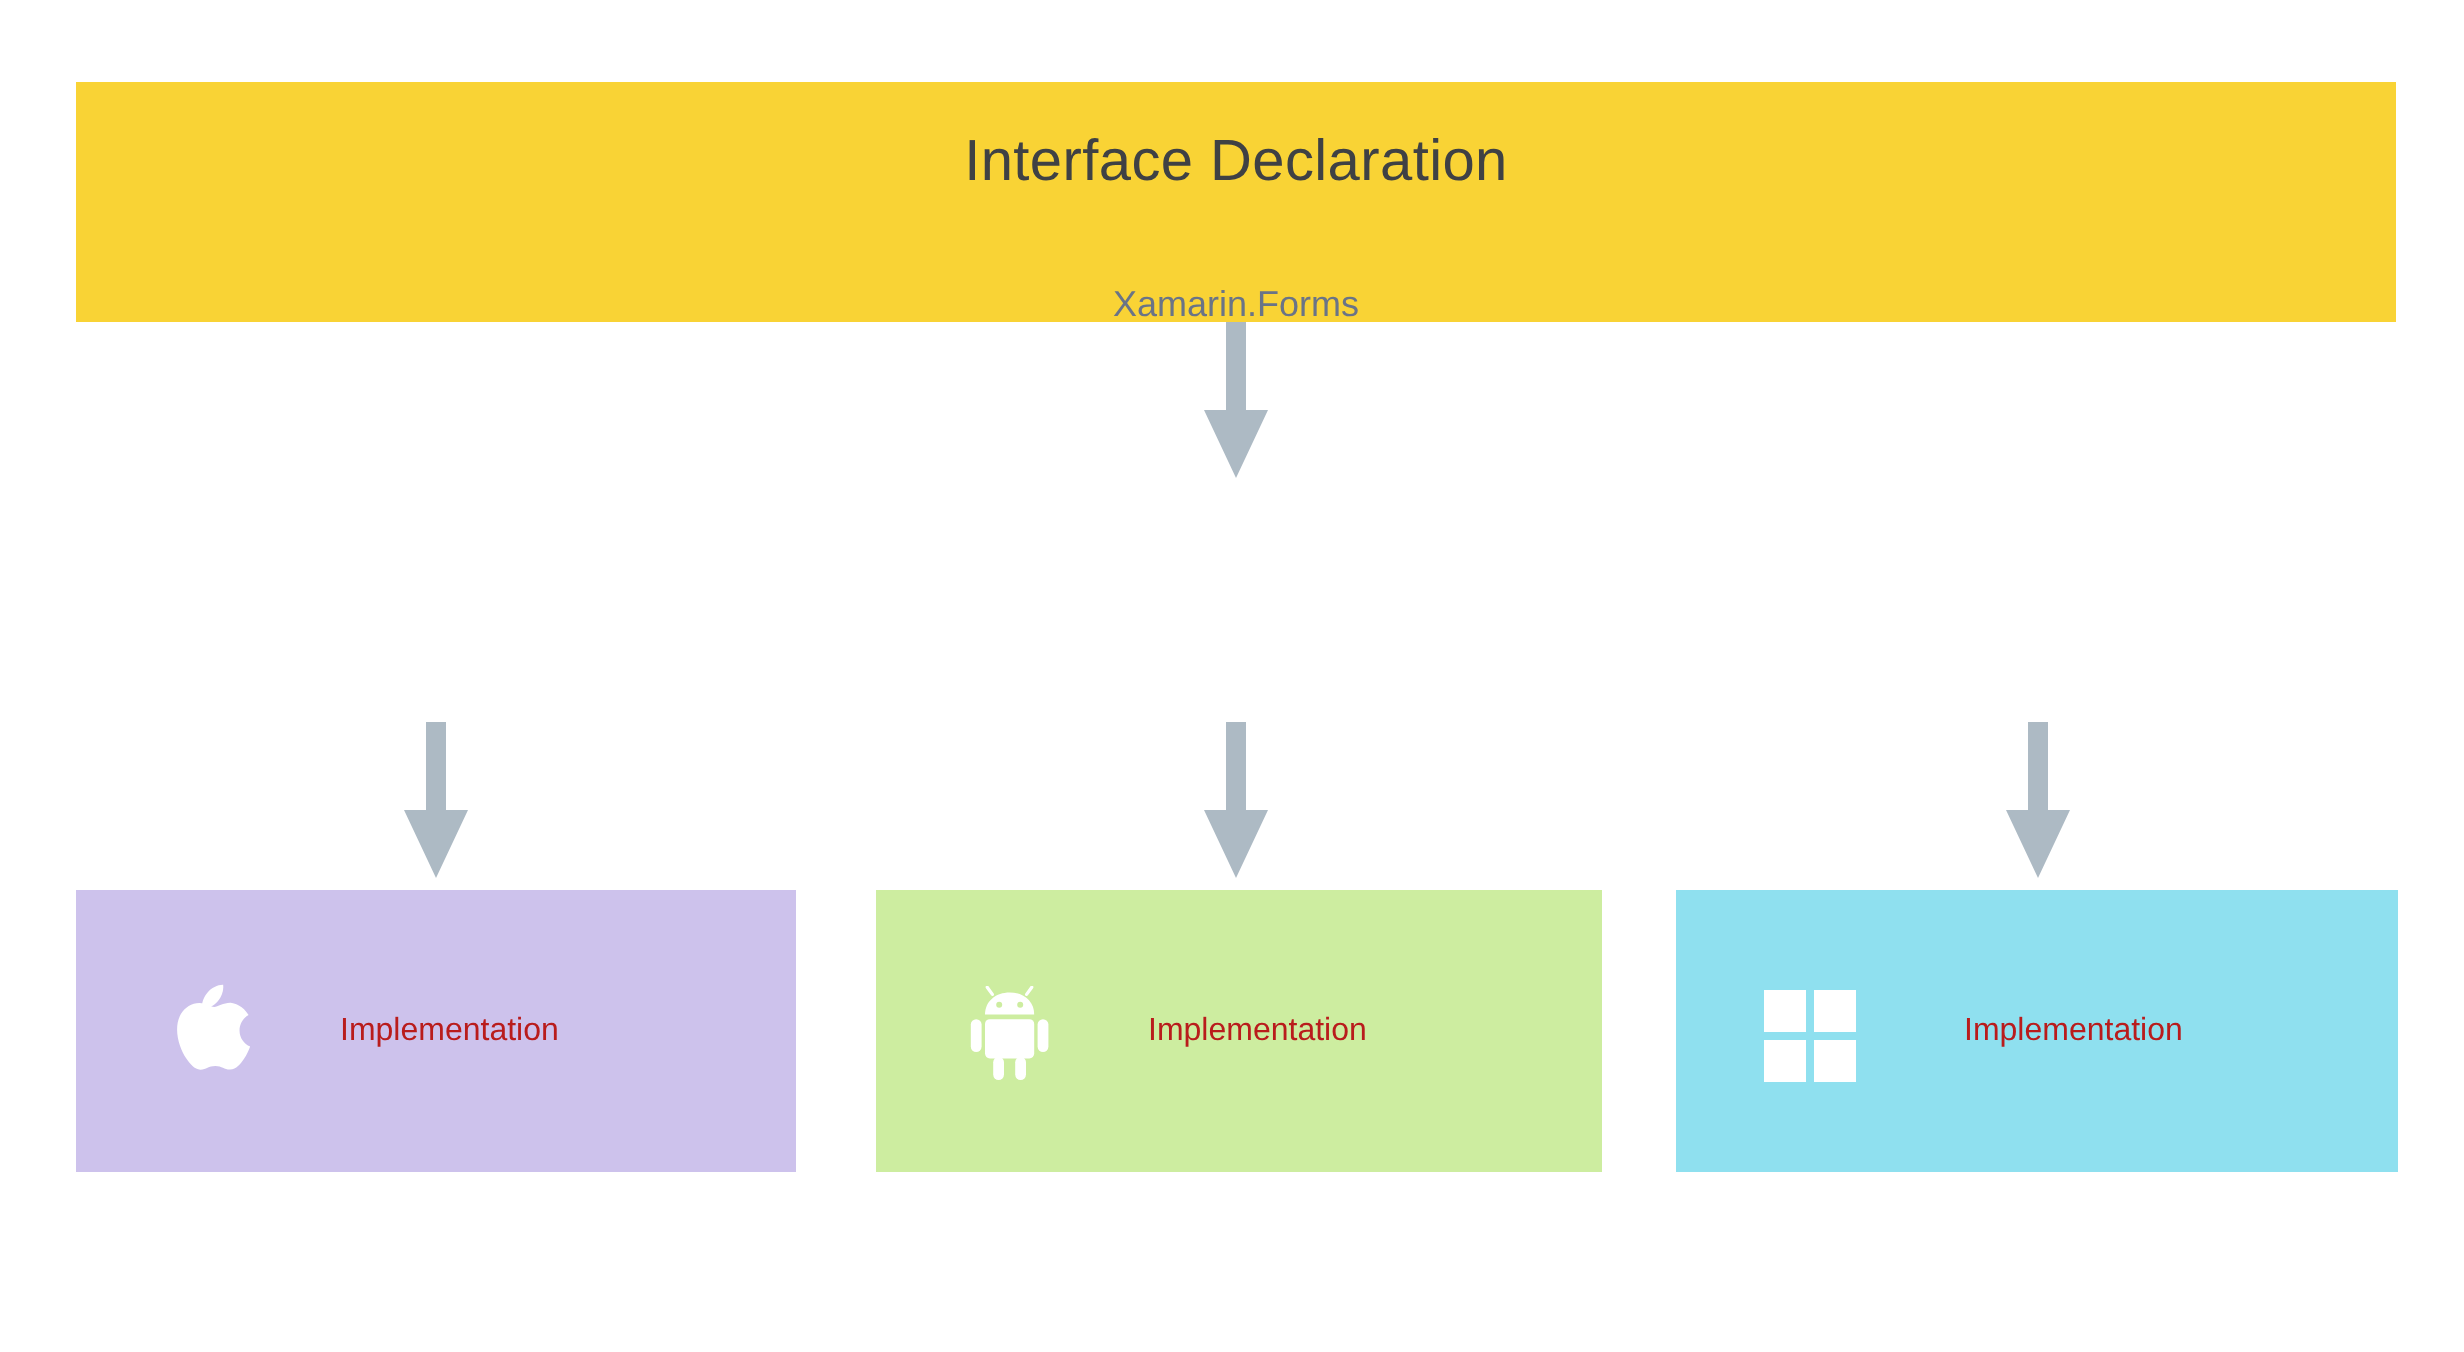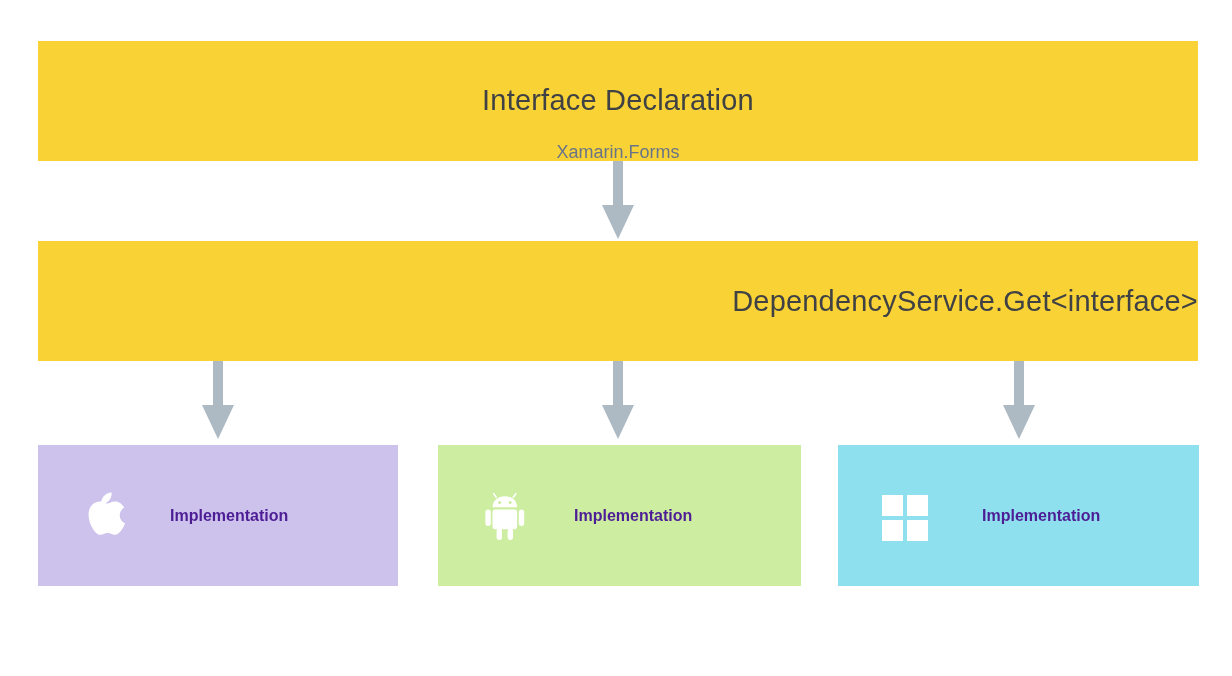--- a/index.html
+++ b/index.html
@@ -19,21 +19,21 @@
     position: absolute;
     inset: 0;
   }
 
   
   .node {
     position: absolute;
     box-sizing: border-box;
     display: flex;
     align-items: center;
-    justify-content: flex-end;
+    justify-content: space-between;
   }
 
   
   #interface-box {
     left: 38px;
     top: 41px;
     width: 1160px;
     height: 120px;
     background: #f9d335;
     flex-direction: column;
@@ -83,23 +83,23 @@
 
   .platform .icon-wrap {
     width: 54px;
     height: 54px;
     display: flex;
     align-items: center;
     justify-content: center;
     flex: 0 0 auto;
   }
   .platform .impl-label {
-    color: #4c1d95;
+    color: #b91c1c;
     font-size: 16px;
-    font-weight: 700;
+    font-weight: 400;
     line-height: 1;
     margin-left: 42px;
   }
   #platform-ios .impl-label     { margin-left: 38px; }
   #platform-android .impl-label { margin-left: 42px; }
   #platform-windows .impl-label { margin-left: 50px; }
 
   #platform-ios .icon-wrap     { margin-top: 2px; }
   #platform-android .icon-wrap { margin-top: 4px; }
   #platform-windows .icon-wrap { margin-top: 4px; }
@@ -125,23 +125,20 @@
     <div class="title">Interface Declaration</div>
     <div class="subtitle">Xamarin.Forms</div>
   </div>
 
   <div class="arrow" id="arrow-interface-to-dependency">
     <svg width="44" height="80" viewBox="0 0 44 80" aria-hidden="true">
       <path d="M17 0 H27 V44 H38 L22 78 L6 44 H17 Z" fill="#adbac4"></path>
     </svg>
   </div>
 
-  <div class="node" id="dependency-box">
-    <div class="title">DependencyService.Get&lt;interface&gt;</div>
-  </div>
 
   <div class="arrow" id="arrow-dependency-to-ios">
     <svg width="44" height="80" viewBox="0 0 44 80" aria-hidden="true">
       <path d="M17 0 H27 V44 H38 L22 78 L6 44 H17 Z" fill="#adbac4"></path>
     </svg>
   </div>
 
   <div class="arrow" id="arrow-dependency-to-android">
     <svg width="44" height="80" viewBox="0 0 44 80" aria-hidden="true">
       <path d="M17 0 H27 V44 H38 L22 78 L6 44 H17 Z" fill="#adbac4"></path>

